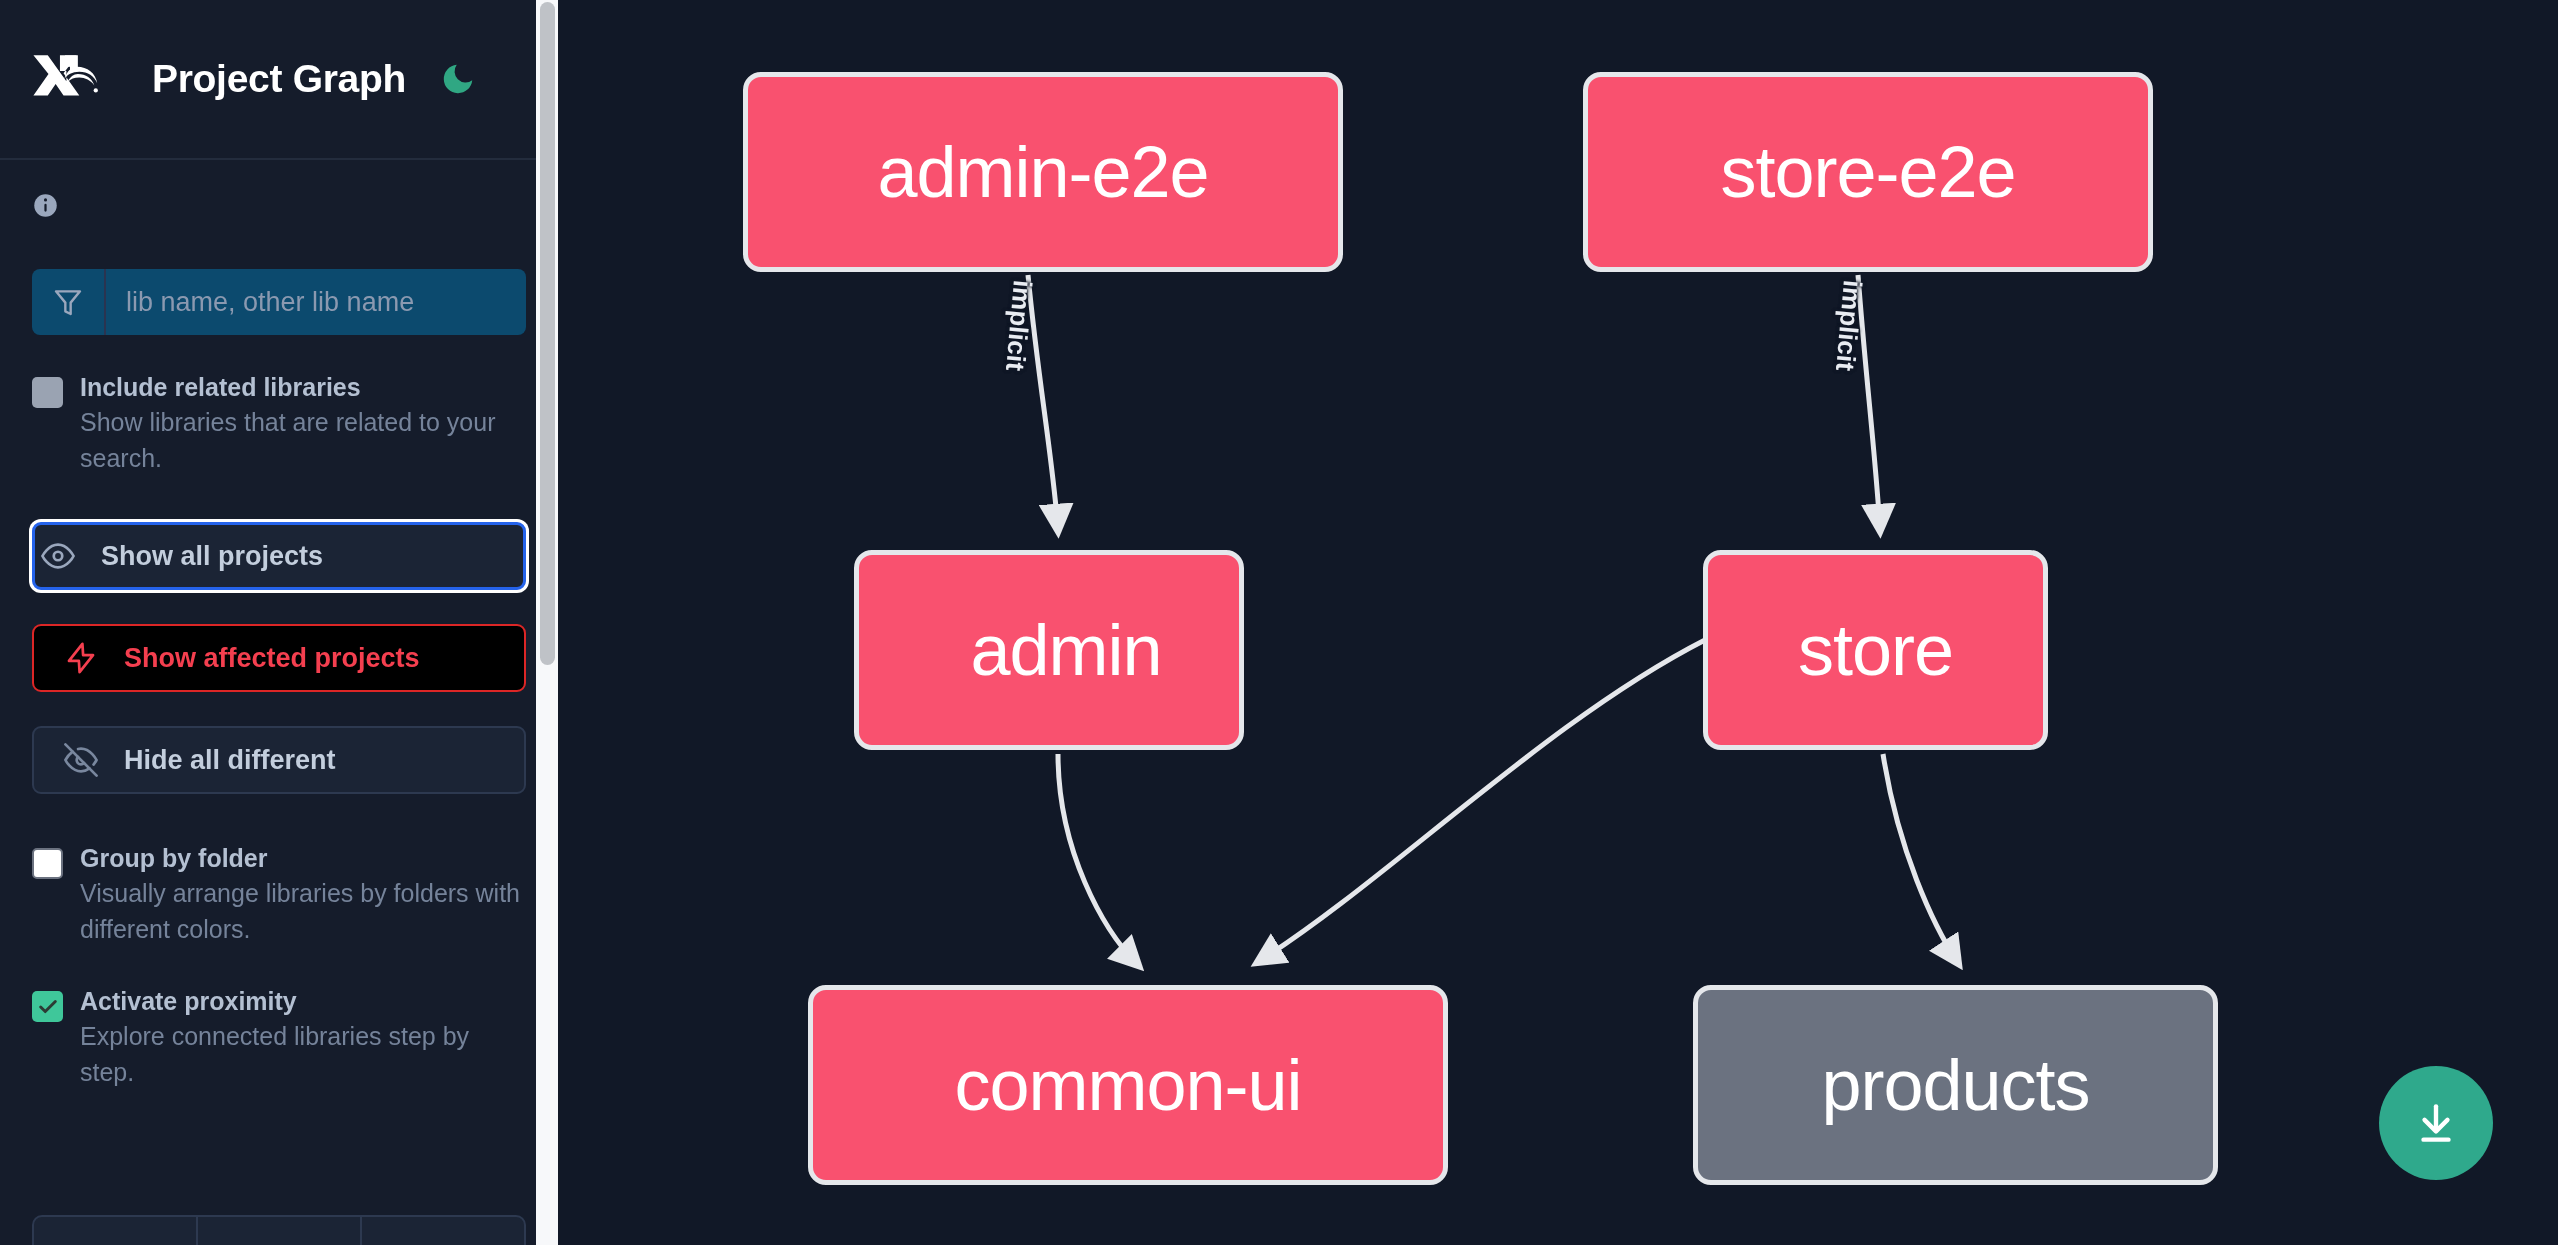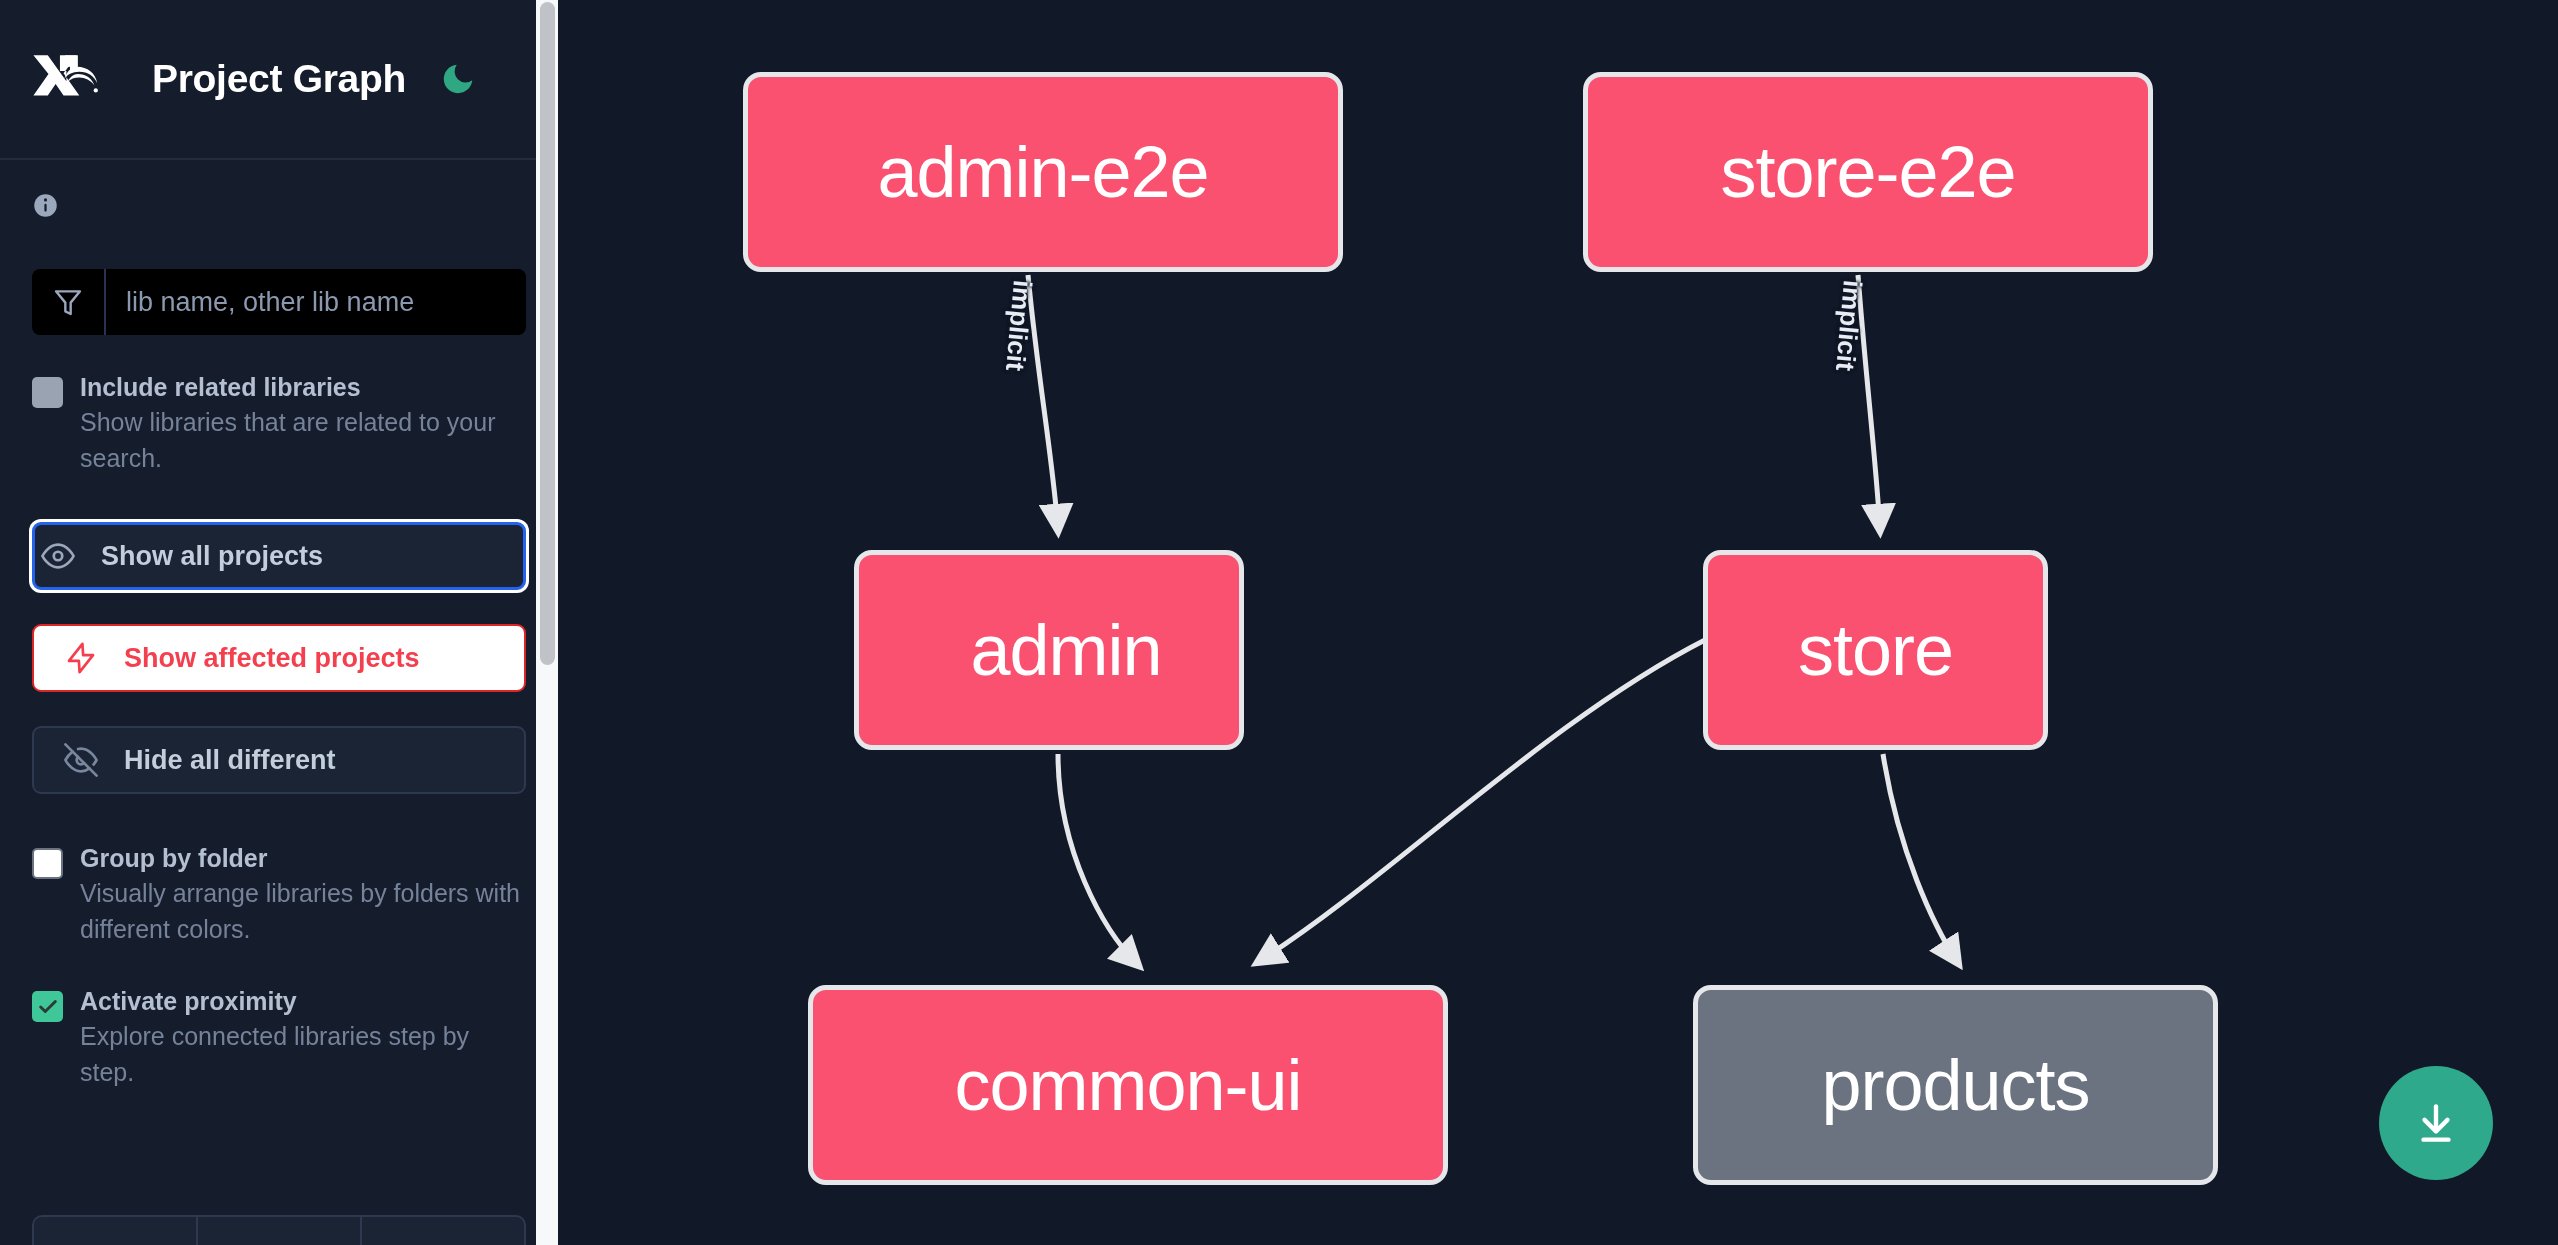--- a/index.html
+++ b/index.html
@@ -76,21 +76,21 @@
 
   .info-text {
     font-size: 24px;
     color: #9aa7bd;
     line-height: 1.3;
   }
 
   .filter-box {
     margin: 50px 32px 0 32px;
     height: 66px;
-    background: #000000;
+    background: #0c4a6e;
     border-radius: 8px;
     display: flex;
     align-items: flex-end;
     overflow: hidden;
   }
 
   .filter-icon-wrap {
     width: 74px;
     height: 66px;
     display: flex;
@@ -175,21 +175,21 @@
 
   .gbtn-label { font-weight: bold; white-space: nowrap; }
 
   .btn-show-all {
     border: 3px solid #2563eb;
     box-shadow: 0 0 0 3px #ffffff;
     padding-left: 6px;
   }
   .btn-show-all .gbtn-label { color: #c3cedd; }
 
-  .btn-affected { border: 2px solid #dc2626; background: #ffffff; }
+  .btn-affected { border: 2px solid #dc2626; background: #000000; }
   .btn-affected .gbtn-label { color: #f43f4f; }
 
   .btn-hide-all { border: 2px solid #2d3950; }
   .btn-hide-all .gbtn-label { color: #c3cedd; }
 
   .bicon { flex: 0 0 34px; width: 34px; height: 34px; display:block; }
 
   
   .seg-group {
     position: absolute;

